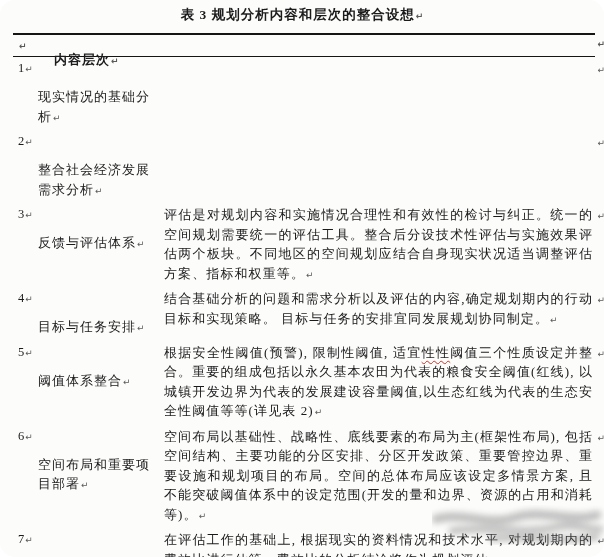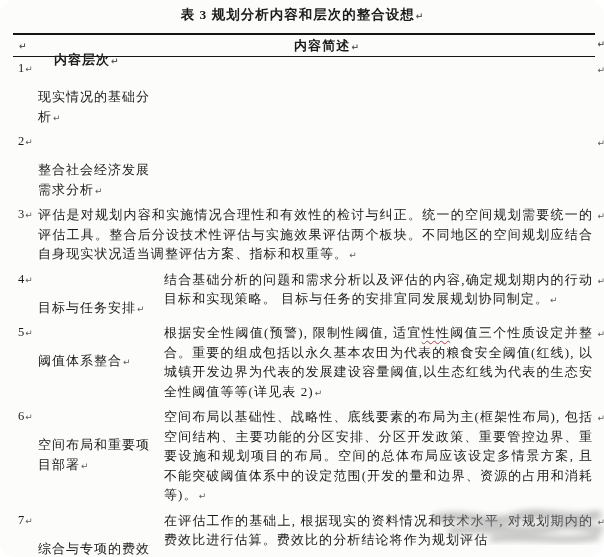--- a/index.html
+++ b/index.html
@@ -60,38 +60,38 @@
 
   <div class="title-row">
     <span>表 3 规划分析内容和层次的整合设想</span><span class="pmark">↵</span>
   </div>
 
   <div class="tbl">
 
     <div class="thead">
       <div class="c-num"><span class="pmark">↵</span></div>
       <div class="c-level"><span>内容层次</span><span class="pmark">↵</span></div>
-      <div class="c-desc"><span>内容简述</span><span class="pmark">↵</span></div>
       <span class="rowmark pmark">↵</span>
     </div>
 
     <div class="trow">
       <div class="c-num"><span>1</span><span class="pmark">↵</span></div>
       <div class="c-level"><span>现实情况的基础分析</span><span class="pmark">↵</span></div>
       <span class="rowmark pmark">↵</span>
     </div>
 
     <div class="trow">
       <div class="c-num"><span>2</span><span class="pmark">↵</span></div>
       <div class="c-level"><span>整合社会经济发展需求分析</span><span class="pmark">↵</span></div>
       <span class="rowmark pmark">↵</span>
     </div>
 
     <div class="trow">
       <div class="c-num"><span>3</span><span class="pmark">↵</span></div>
+      <div class="c-level"><span>反馈与评估体系</span><span class="pmark">↵</span></div>
       <div class="c-desc"><span>评估是对规划内容和实施情况合理性和有效性的检讨与纠正。统一的空间规划需要统一的评估工具。整合后分设技术性评估与实施效果评估两个板块。不同地区的空间规划应结合自身现实状况适当调整评估方案、指标和权重等。</span><span class="pmark">↵</span></div>
       <span class="rowmark pmark">↵</span>
     </div>
 
     <div class="trow">
       <div class="c-num"><span>4</span><span class="pmark">↵</span></div>
       <div class="c-level"><span>目标与任务安排</span><span class="pmark">↵</span></div>
       <div class="c-desc"><span>结合基础分析的问题和需求分析以及评估的内容,确定规划期内的行动目标和实现策略。 目标与任务的安排宜同发展规划协同制定。</span><span class="pmark">↵</span></div>
       <span class="rowmark pmark">↵</span>
     </div>

